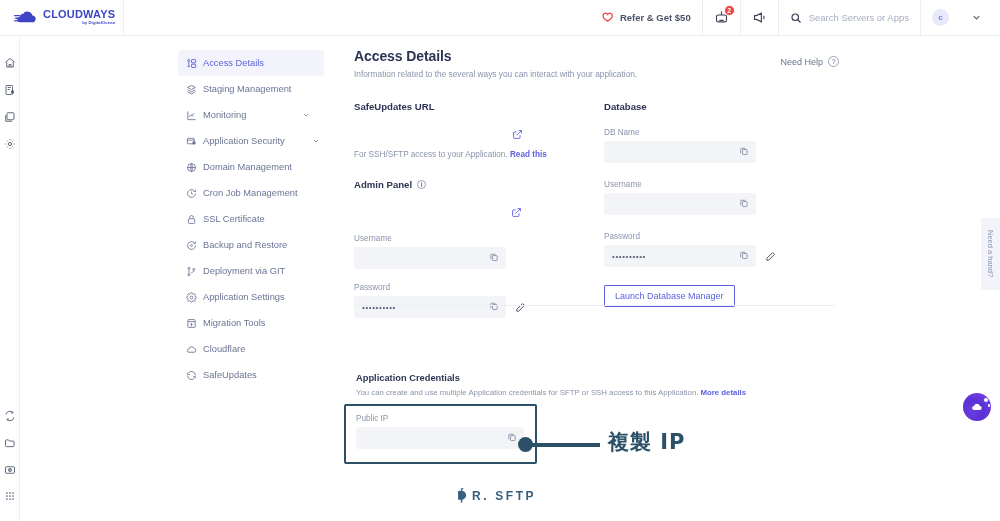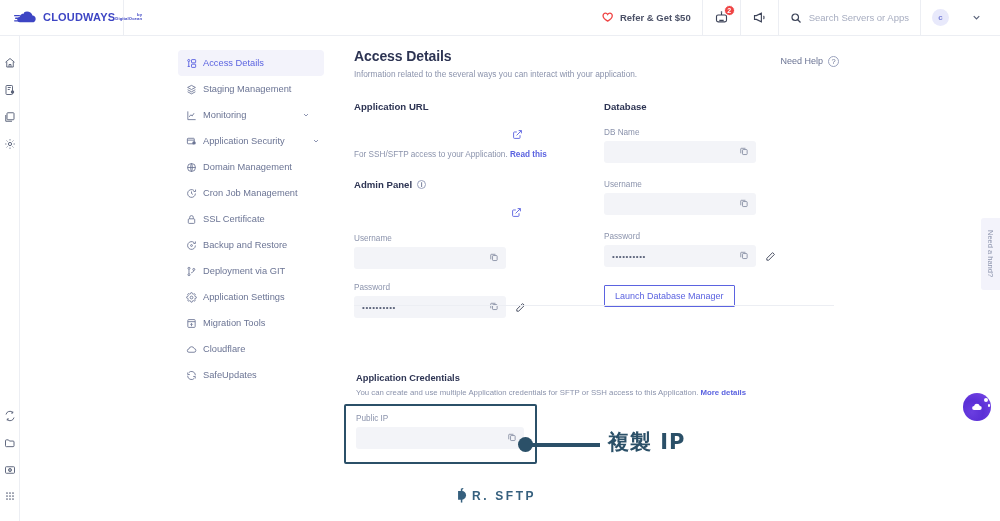--- a/index.html
+++ b/index.html
@@ -15,21 +15,21 @@
   .topbar {
     position: absolute; top: 0; left: 0; width: 1000px; height: 36px;
     background: #fff; border-bottom: 1px solid #eceef3;
     display: flex; align-items: center;
   }
   .logo-wrap {
     width: 124px; height: 36px; display: flex; align-items: center;
     padding-left: 14px; border-right: 1px solid #eceef3;
   }
   .logo-mark { position: relative; width: 26px; height: 16px; margin-right: 3px; }
-  .logo-text { display: flex; flex-direction: row; line-height: 1; }
+  .logo-text { display: flex; flex-direction: column; line-height: 1; }
   .logo-title { font-size: 11px; font-weight: 700; color: #3d45c4; letter-spacing: .2px; }
   .logo-sub { font-size: 4.2px; font-weight: 700; color: #3d45c4; text-align: right; margin-top: 1px; letter-spacing: .1px;}
 
   .topright { margin-left: auto; display: flex; align-items: center; height: 36px; }
   .tr-cell { display: flex; align-items: center; height: 36px; padding: 0 11px; border-left: 1px solid #eceef3; }
   .tr-cell.noborder { border-left: none; }
   .refer-txt { font-size: 9.5px; color: #4b5167; font-weight: 600; margin-left: 6px; }
   .badge {
     position: absolute; top: -5px; right: -6px; min-width: 11px; height: 11px;
     background: #ef4444; color: #fff; border-radius: 6px; font-size: 7px;
@@ -65,21 +65,21 @@
   .menu-item.active { background: #f3f3fb; color: #5b63e0; }
   .menu-ic { width: 17px; display: flex; align-items: center; justify-content: flex-start; flex: none; }
   .menu-label { white-space: nowrap; }
   .chev { position: absolute; right: 14px; color: #8d95b2; display: flex; }
 
   
   .main { position: absolute; top: 48px; left: 354px; width: 480px; }
   .page-title { font-size: 14px; font-weight: 700; color: #2d3453; letter-spacing: -.1px; }
   .page-sub { font-size: 8.3px; color: #8b93ac; margin-top: 5px; }
   .need-help {
-    position: absolute; top: 8px; right: -5px; display: flex; align-items: flex-start; gap: 5px;
+    position: absolute; top: 8px; right: -5px; display: flex; align-items: center; gap: 5px;
     font-size: 9px; color: #6b7494;
   }
   .qmark {
     width: 11px; height: 11px; border: 1px solid #9aa2bd; border-radius: 50%;
     font-size: 7.5px; color: #6b7494; display:flex; align-items:center; justify-content:center;
   }
 
   .cols { display: flex; margin-top: 22px; }
   .col-l { width: 250px; }
   .col-r { width: 230px; }
@@ -469,21 +469,21 @@
     <div class="need-help">
       <span>Need Help</span>
       <span class="qmark">?</span>
     </div>
 
     <div class="cols">
 
       <div class="col-l">
 
         <div class="sect-title">
-          <span>Application URL</span>
+          <span>SafeUpdates URL</span>
         </div>
 
         <div class="url-row">
           <span class="url-text"></span>
           <span class="ext-ic">
             <svg width="11" height="11" viewBox="0 0 24 24" fill="none" stroke="#5b63e0" stroke-width="2">
               <path d="M17.5 13.5v5.2a1.8 1.8 0 01-1.8 1.8H5.3a1.8 1.8 0 01-1.8-1.8V8.3a1.8 1.8 0 011.8-1.8h5.2"></path>
               <path d="M14.5 3.5h6v6M10 14L20.5 3.5"></path>
             </svg>
           </span>

